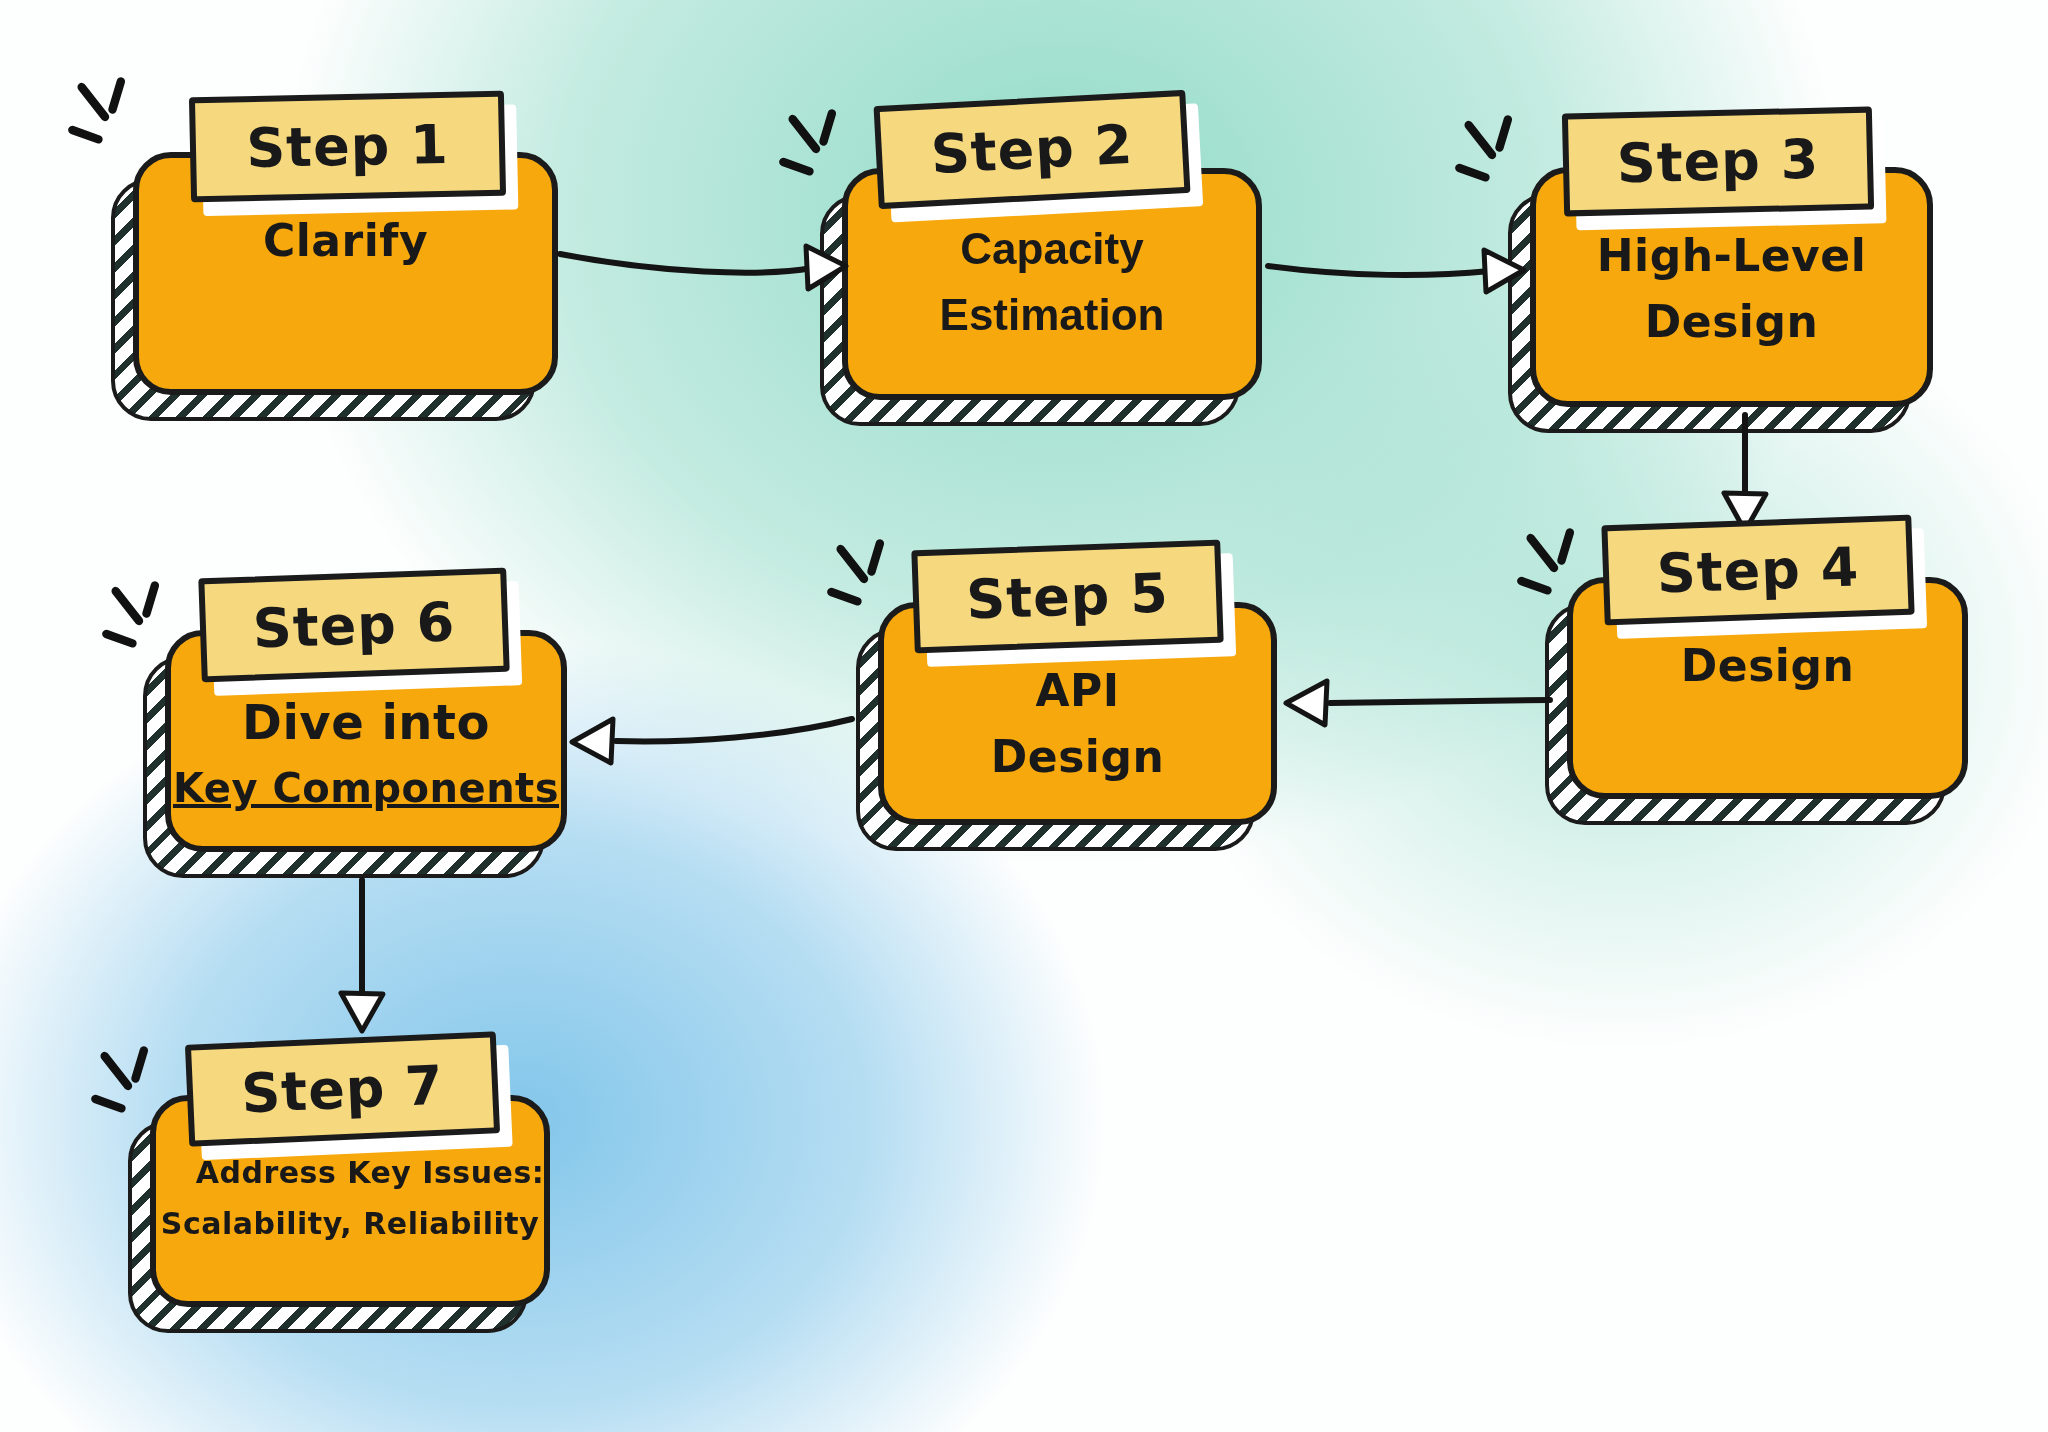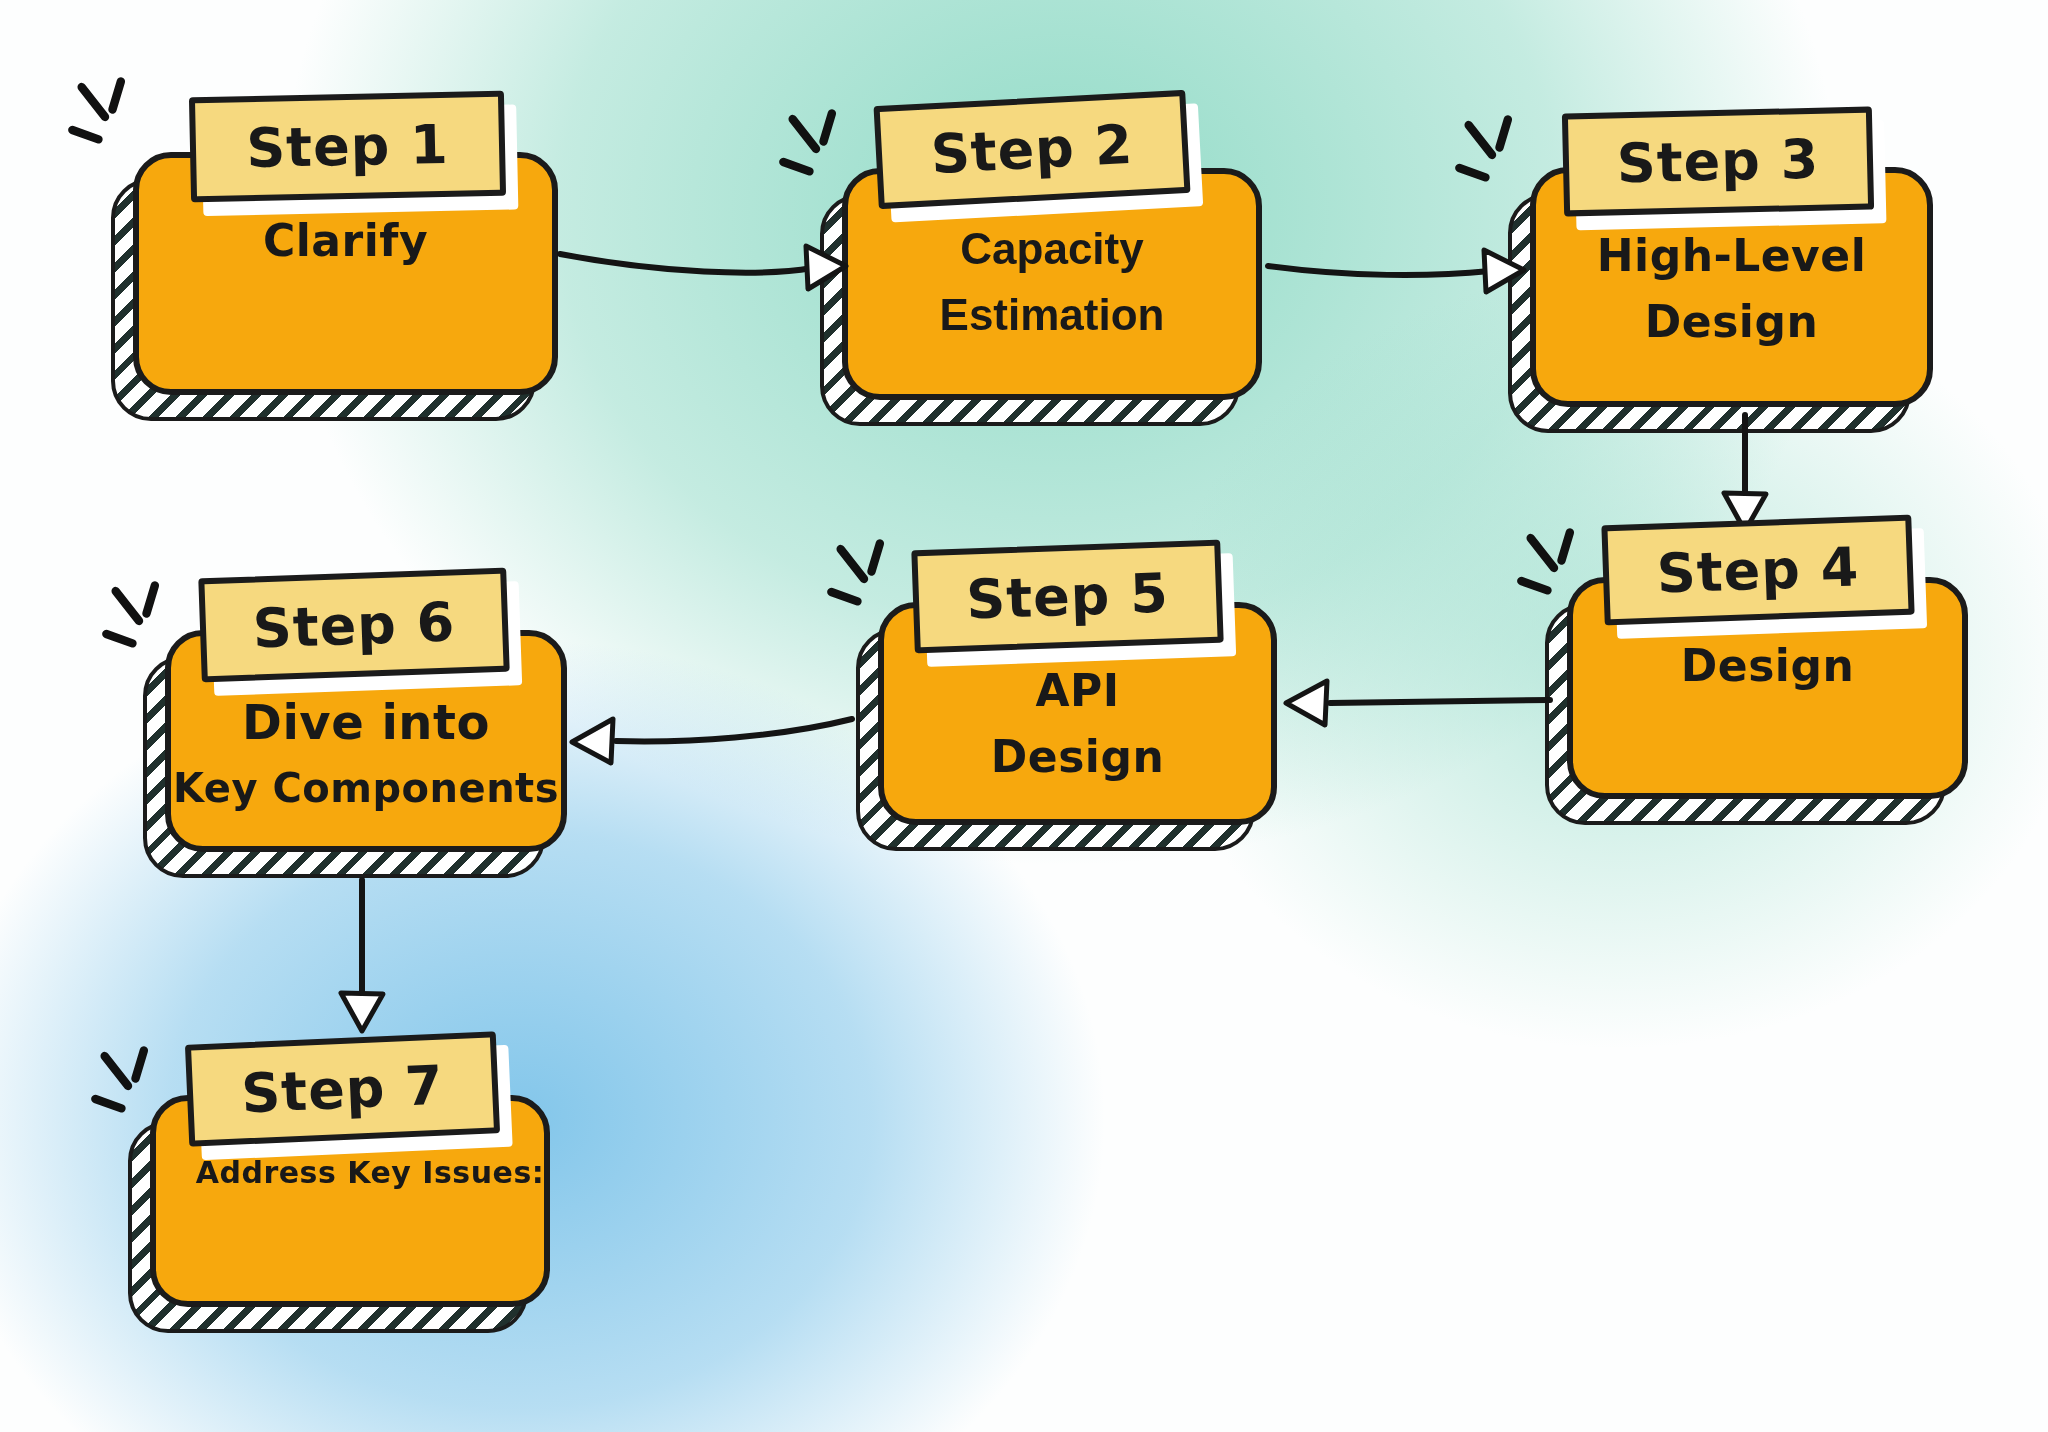--- a/index.html
+++ b/index.html
@@ -141,38 +141,39 @@
           <path d="M62 8 L53 38"></path>
           <path d="M10 60 L38 70"></path>
       </g>
     </svg>
   </div>
 
   <div class="step" style="left:165px;top:630px;width:402px;height:222px;">
     <div class="shadow"></div>
     <div class="box">
       <div class="body-line" style="font-size:48px;">Dive into</div>
-      <div class="body-line" style="font-size:40px;">Key Components</div>
+      <div class="body-line" style="font-size:40px;text-decoration:underline;">Key Components</div>
     </div>
     <div class="label" style="left:35px;top:-57px;width:308px;height:104px;transform:rotate(-2deg);">
       <span>Step 6</span>
     </div>
     <svg class="sparkle" style="left:-68px;top:-52px;" width="84" height="84" viewBox="0 0 90 90">
       <g stroke="#111" stroke-width="9" stroke-linecap="round" fill="none">
         <path d="M20 14 L45 46"></path>
           <path d="M62 8 L53 38"></path>
           <path d="M10 60 L38 70"></path>
       </g>
     </svg>
   </div>
 
   <div class="step" style="left:150px;top:1095px;width:400px;height:212px;">
     <div class="shadow"></div>
     <div class="box" style="padding-top:46px;">
       <div class="body-line" style="font-size:30px;line-height:1.7;margin-left:40px;">Address Key Issues:</div>
+      <div class="body-line" style="font-size:30px;line-height:1.7;">Scalability, Reliability</div>
     </div>
     <div class="label" style="left:37px;top:-57px;width:311px;height:102px;transform:rotate(-2.5deg);">
       <span>Step 7</span>
     </div>
     <svg class="sparkle" style="left:-64px;top:-52px;" width="84" height="84" viewBox="0 0 90 90">
       <g stroke="#111" stroke-width="9" stroke-linecap="round" fill="none">
         <path d="M20 14 L45 46"></path>
           <path d="M62 8 L53 38"></path>
           <path d="M10 60 L38 70"></path>
       </g>

